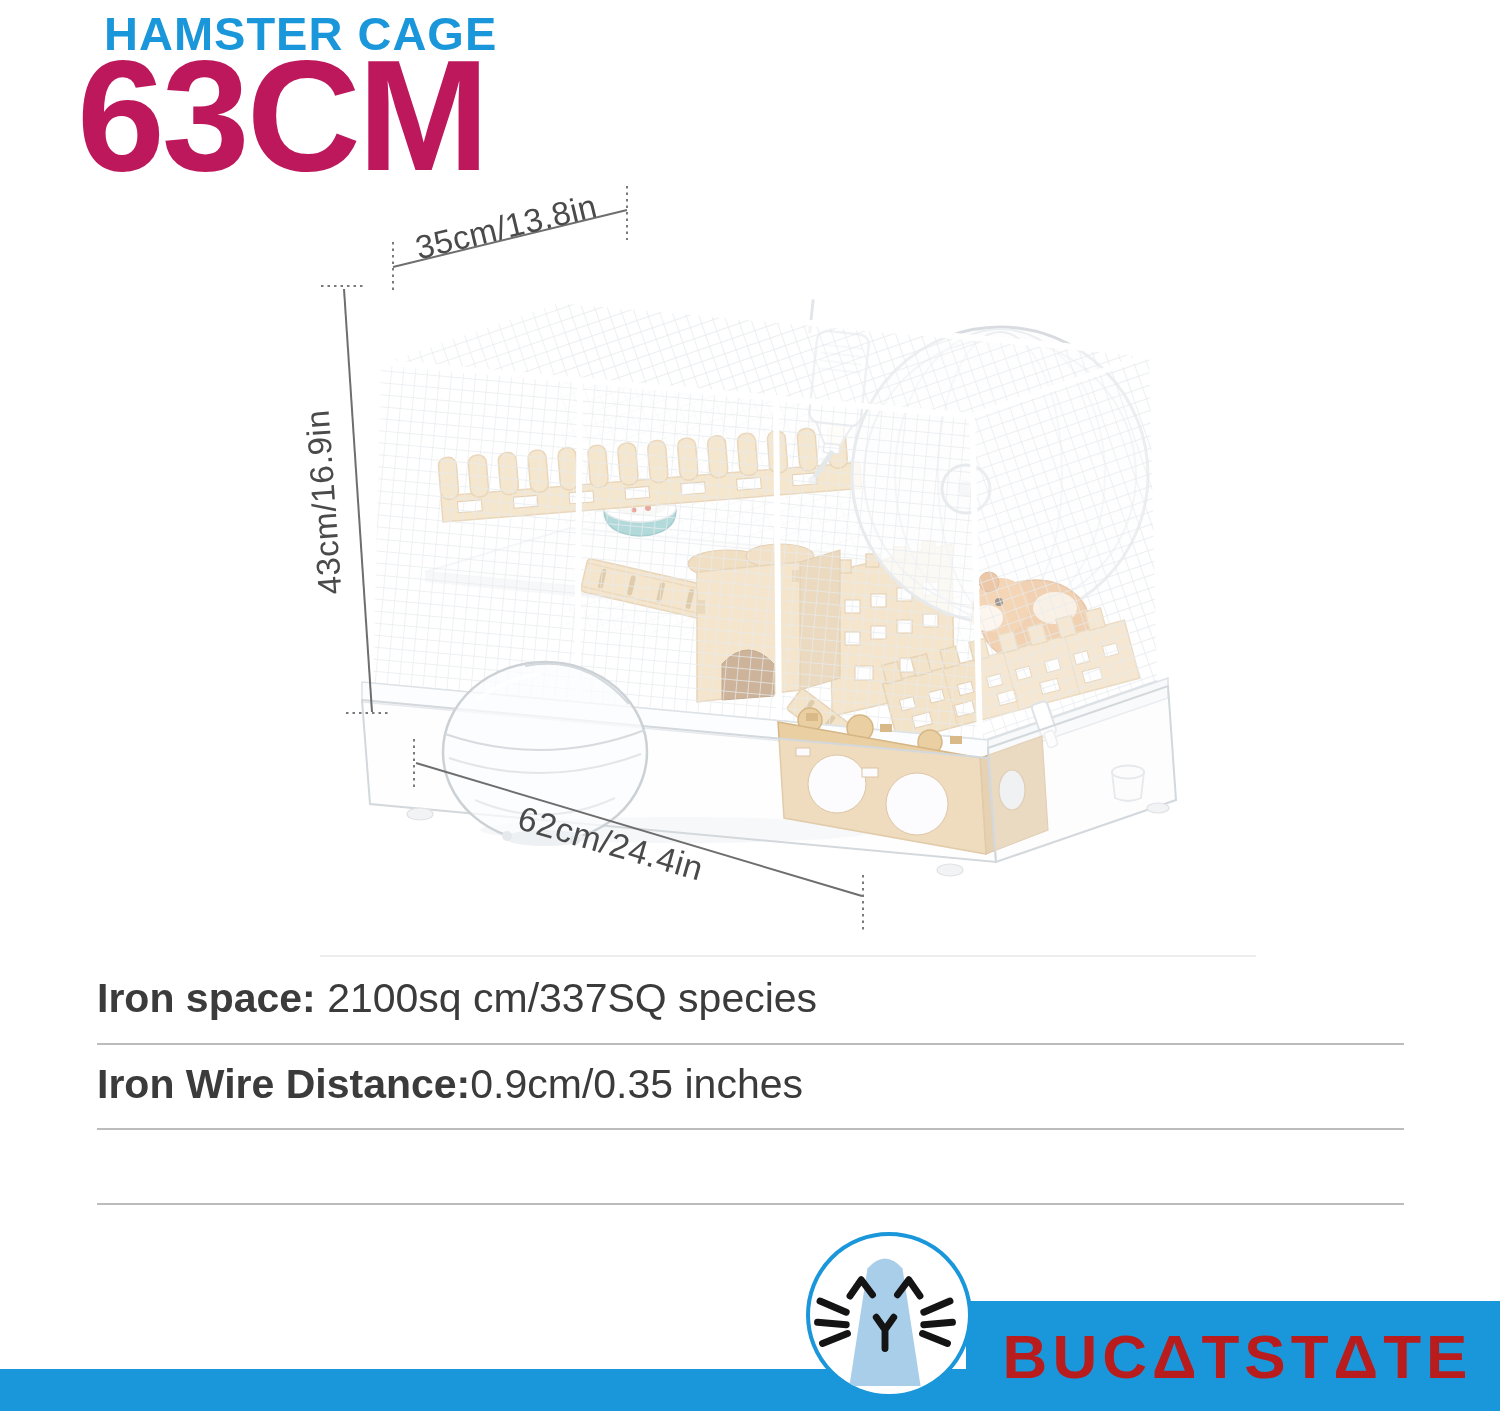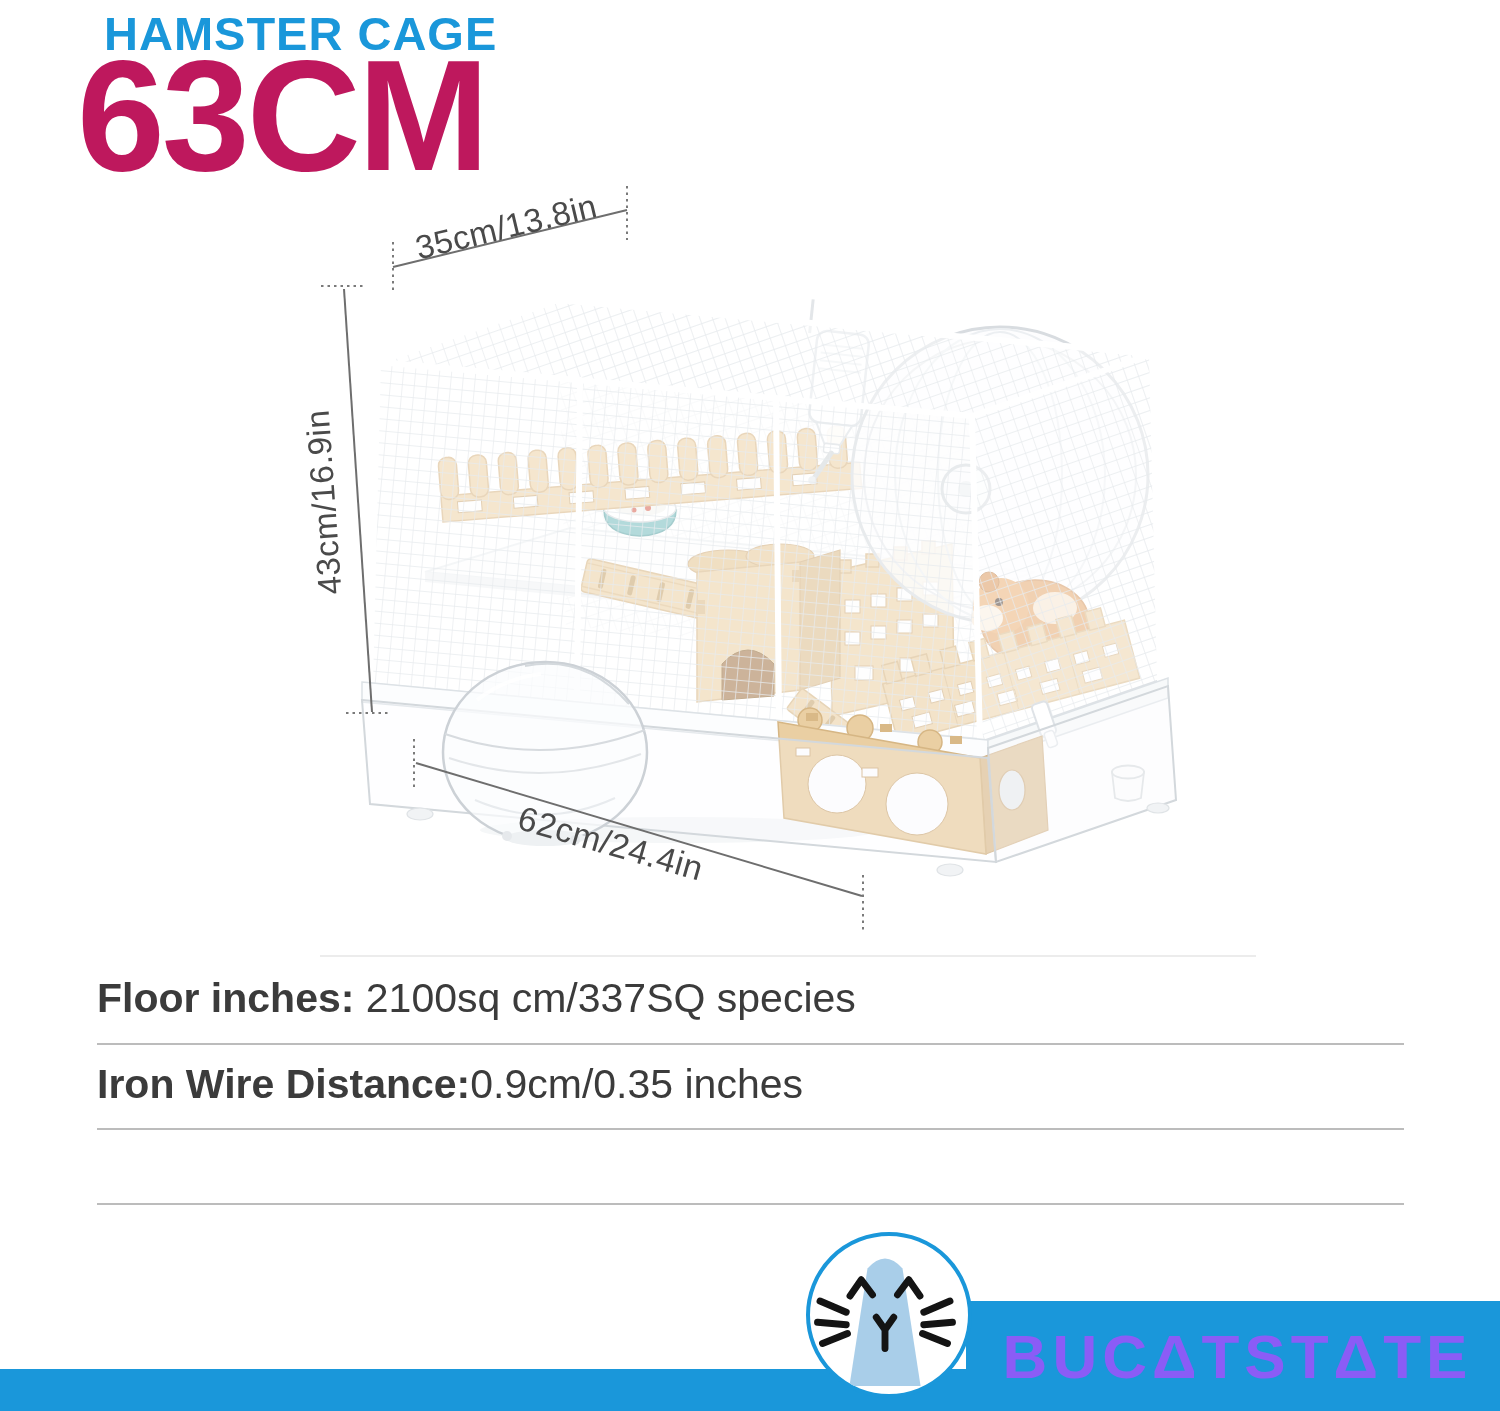--- a/index.html
+++ b/index.html
@@ -31,21 +31,21 @@
   .backdrop-edge{position:absolute;left:320px;top:955px;width:936px;height:2px;
                  background:#ececec;}
 
   
   .band-strip{position:absolute;left:0;top:1369px;width:1500px;height:42px;background:#1a97da;}
   .band-tall{position:absolute;left:966px;top:1301px;width:534px;height:110px;background:#1a97da;}
   .logo-circle{position:absolute;left:806px;top:1232px;width:158px;height:158px;
                background:#fff;border:4px solid #1a97da;border-radius:50%;overflow:hidden;}
   .brand-text{position:absolute;left:975px;top:1301px;width:525px;height:110px;
               display:flex;align-items:center;justify-content:center;
-              font-size:62px;font-weight:700;letter-spacing:5px;color:#8b5cf6;}
+              font-size:62px;font-weight:700;letter-spacing:5px;color:#b91c1c;}
 
   
   #cage{position:absolute;left:340px;top:270px;}
   .wood {fill:#eed5ab;stroke:#dab98a;stroke-width:1.5;}
   .wood2{fill:#eacfa3;stroke:#d6b684;stroke-width:1.5;}
   .wood3{fill:#ecd2a8;stroke:#d8b888;stroke-width:1.5;}
   .woodside{fill:#ddbf92;stroke:#cfae7f;stroke-width:1.2;}
   .woodline{fill:#c9a873;}
   .hole{fill:#fdfdfe;stroke:#cfae7f;stroke-width:1;}
   .meshfaceF{fill:rgba(255,255,255,.42);}
@@ -320,21 +320,21 @@
     </g>
   </svg>
 
   <div class="dim-label" id="dim-top">35cm/13.8in</div>
   <div class="dim-label" id="dim-side">43cm/16.9in</div>
   <div class="dim-label" id="dim-bottom">62cm/24.4in</div>
 
   <div class="backdrop-edge"></div>
 
   <div class="spec-row" id="spec-row-1">
-    <span class="spec-label">Floor inches:</span><span> 2100sq cm/337SQ species</span>
+    <span class="spec-label">Iron space:</span><span> 2100sq cm/337SQ species</span>
   </div>
   <div class="divider" id="divider-1"></div>
 
   <div class="spec-row" id="spec-row-2">
     <span class="spec-label">Iron Wire Distance:</span><span>0.9cm/0.35 inches</span>
   </div>
   <div class="divider" id="divider-2"></div>
 
   <div class="divider" id="divider-3"></div>
 

